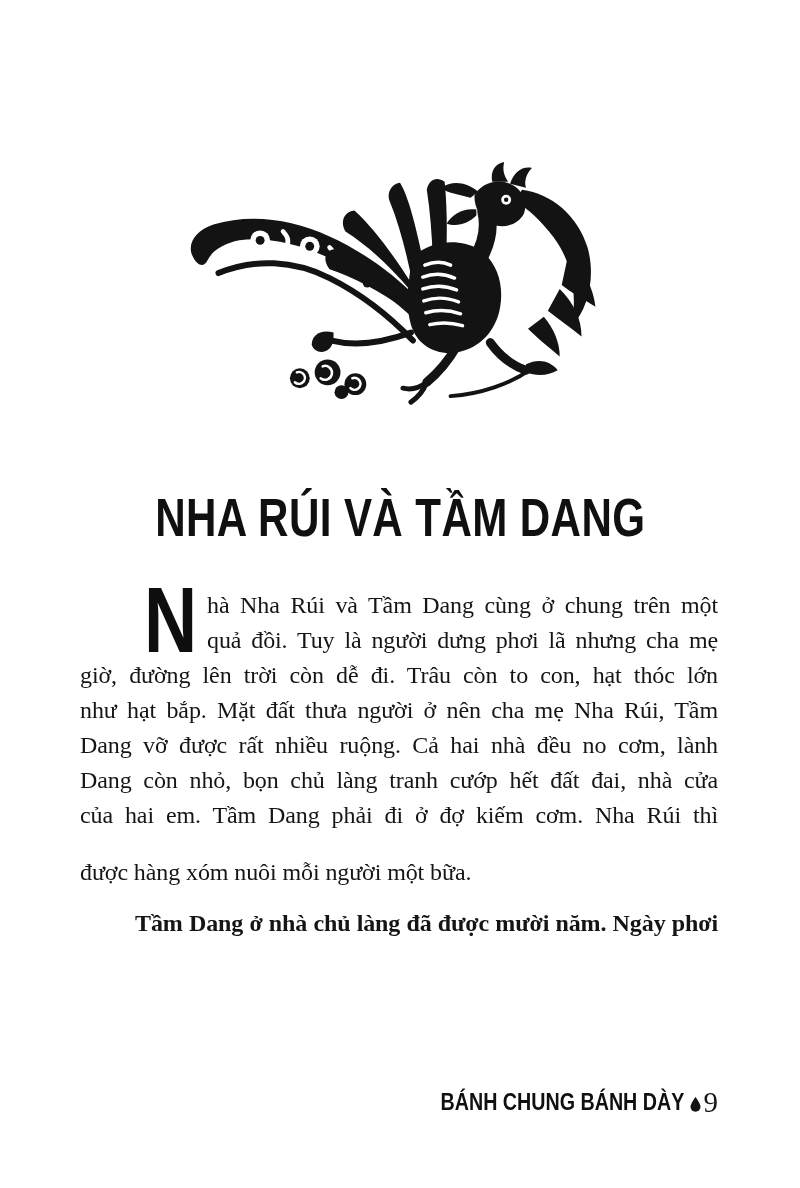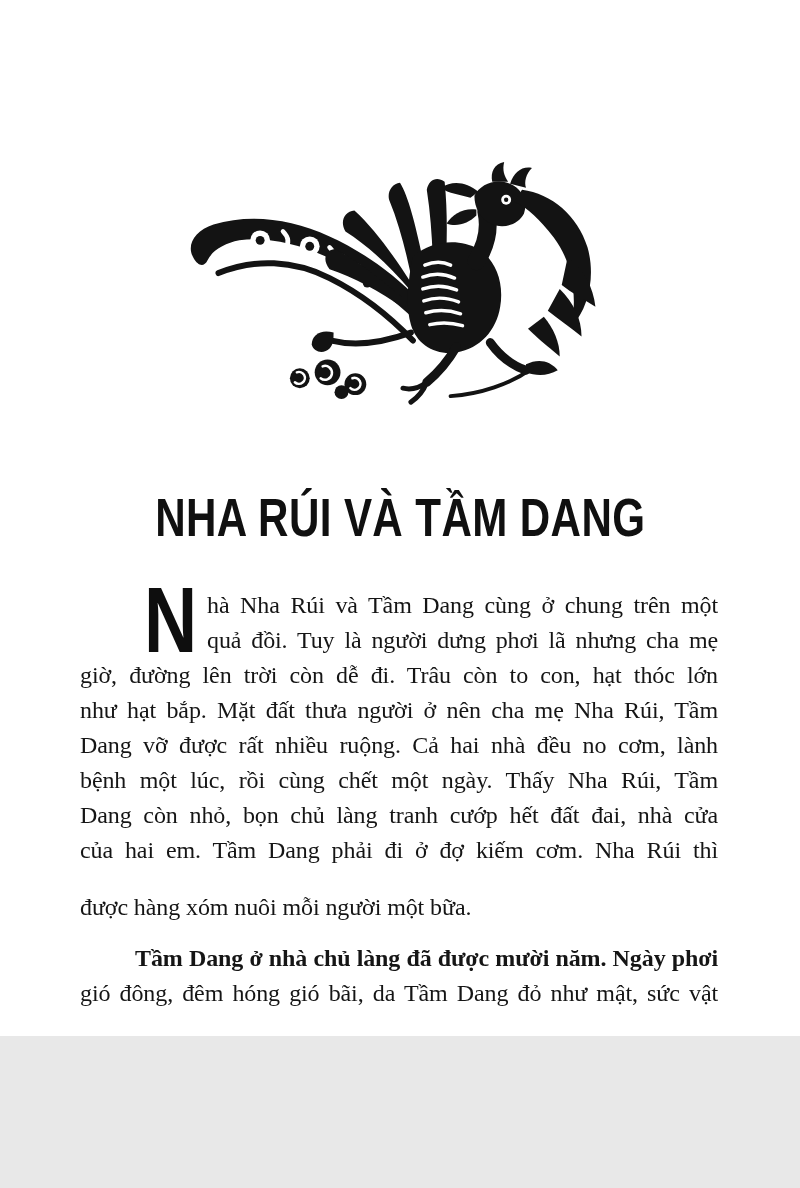--- a/index.html
+++ b/index.html
@@ -1,18 +1,18 @@
 <!DOCTYPE html>
 <html><head>
 <meta charset="utf-8">
 <style>
   html,body { margin:0; padding:0; background:#e8e8e8; }
   .page {
     position: relative;
-    width: 800px; height: 1036px;
+    width: 800px; height: 1188px;
     margin: 0 auto;
     background: #ffffff;
     color: #141414;
     font-family: "Liberation Serif", serif;
     overflow: hidden;
   }
 
   
   .illustration {
     position: absolute;
@@ -184,28 +184,26 @@
   <h1 class="chapter-title"><span class="squeeze">NHA RÚI VÀ TẦM DANG</span></h1>
 
   <div class="body-text">
     <div class="para1">
       <div class="drop-cap">N</div>
       <div class="text-line">hà Nha Rúi và Tầm Dang cùng ở chung trên một</div>
       <div class="text-line">quả đồi. Tuy là người dưng phơi lã nhưng cha mẹ</div>
       <div class="text-line">giờ, đường lên trời còn dễ đi. Trâu còn to con, hạt thóc lớn</div>
       <div class="text-line">như hạt bắp. Mặt đất thưa người ở nên cha mẹ Nha Rúi, Tầm</div>
       <div class="text-line">Dang vỡ được rất nhiều ruộng. Cả hai nhà đều no cơm, lành</div>
-      <div class="text-line">bệnh một lúc, rồi cùng chết một ngày. Thấy Nha Rúi, Tầm</div>
       <div class="text-line">Dang còn nhỏ, bọn chủ làng tranh cướp hết đất đai, nhà cửa</div>
       <div class="text-line">của hai em. Tầm Dang phải đi ở đợ kiếm cơm. Nha Rúi thì</div>
       <div class="text-line para-end">được hàng xóm nuôi mỗi người một bữa.</div>
     </div>
     <div class="para2">
       <div class="text-line indent">Tầm Dang ở nhà chủ làng đã được mười năm. Ngày phơi</div>
-      <div class="text-line">gió đông, đêm hóng gió bãi, da Tầm Dang đỏ như mật, sức vật</div>
     </div>
   </div>
 
   <div class="running-footer">
     <span class="footer-book-title">BÁNH CHUNG BÁNH DÀY</span>
     <svg class="footer-drop" width="11" height="15" viewBox="0 0 11 15" aria-hidden="true">
       <path d="M5.5 0 C5.5 0 0.5 6.5 0.5 9.8 A5 5 0 0 0 10.5 9.8 C10.5 6.5 5.5 0 5.5 0 Z" fill="#131313"></path>
     </svg>
     <span class="footer-page-number">9</span>
   </div>

